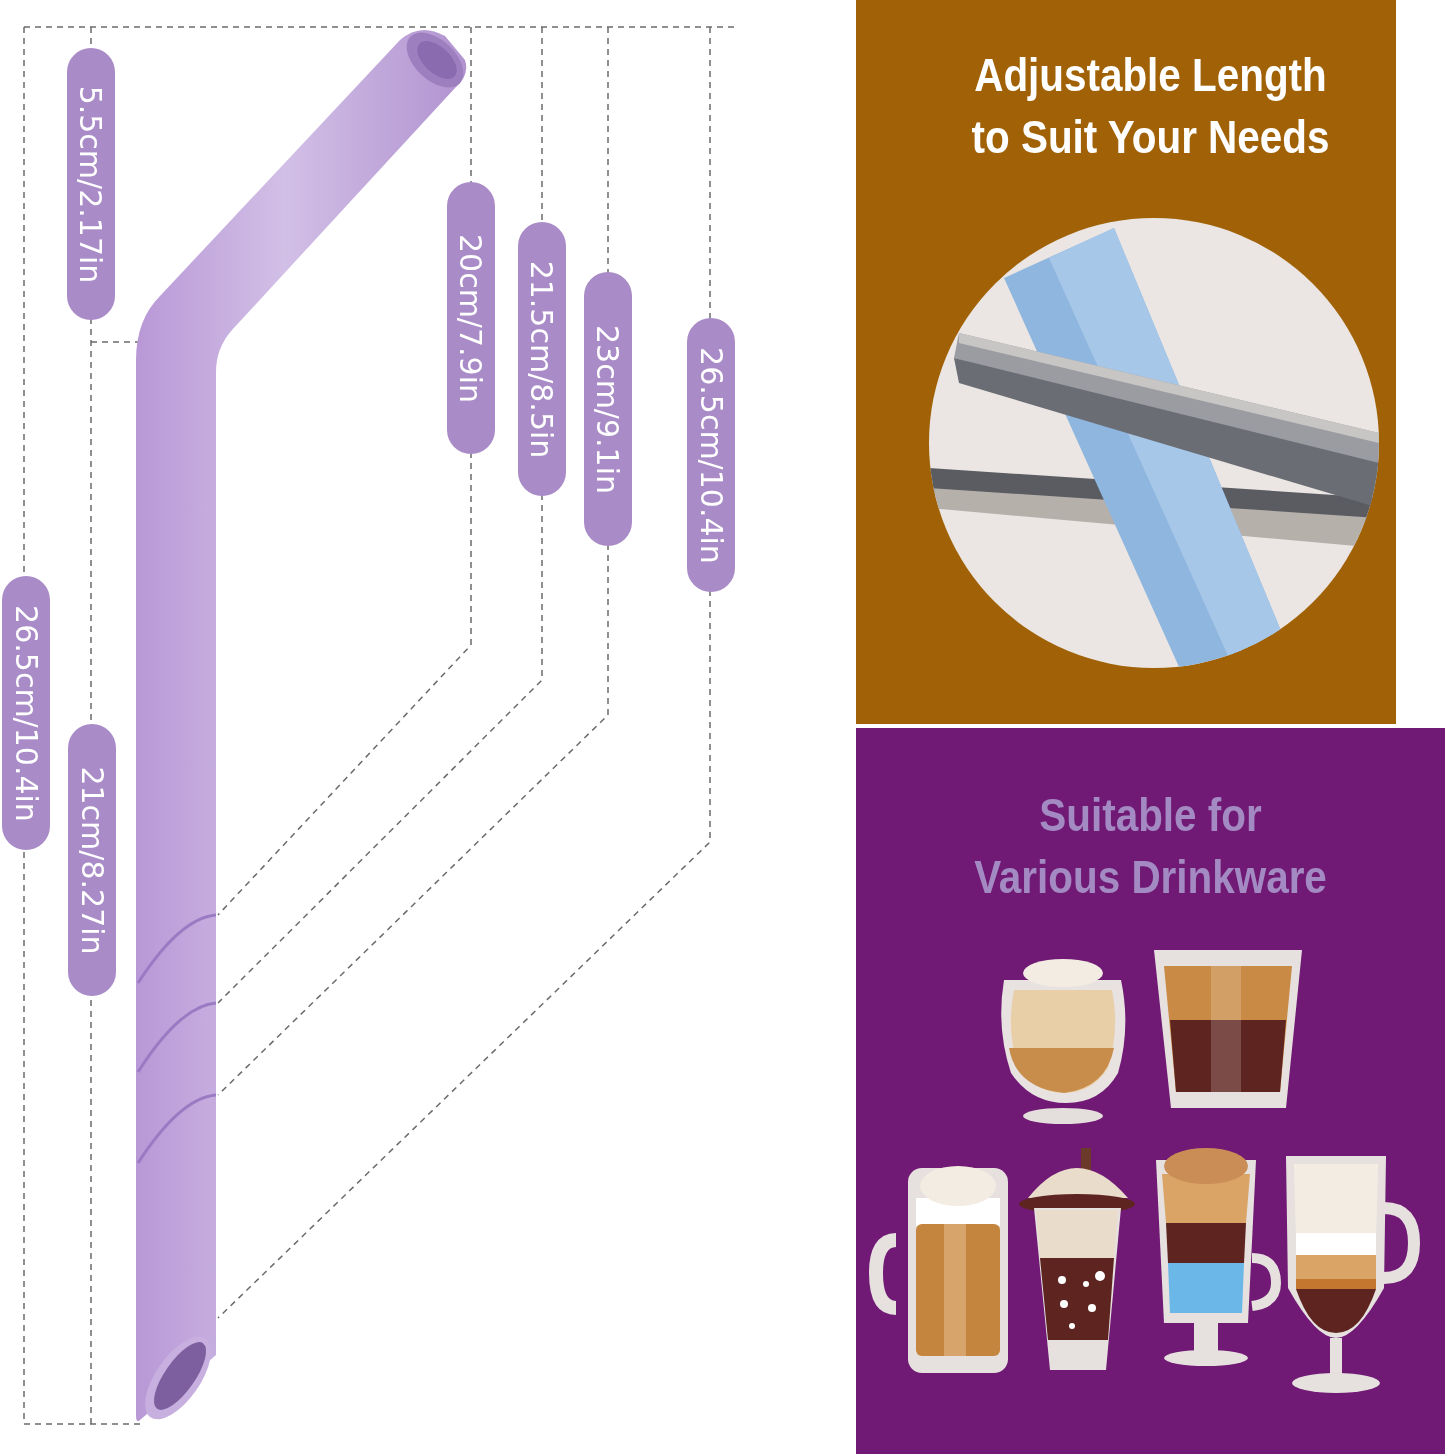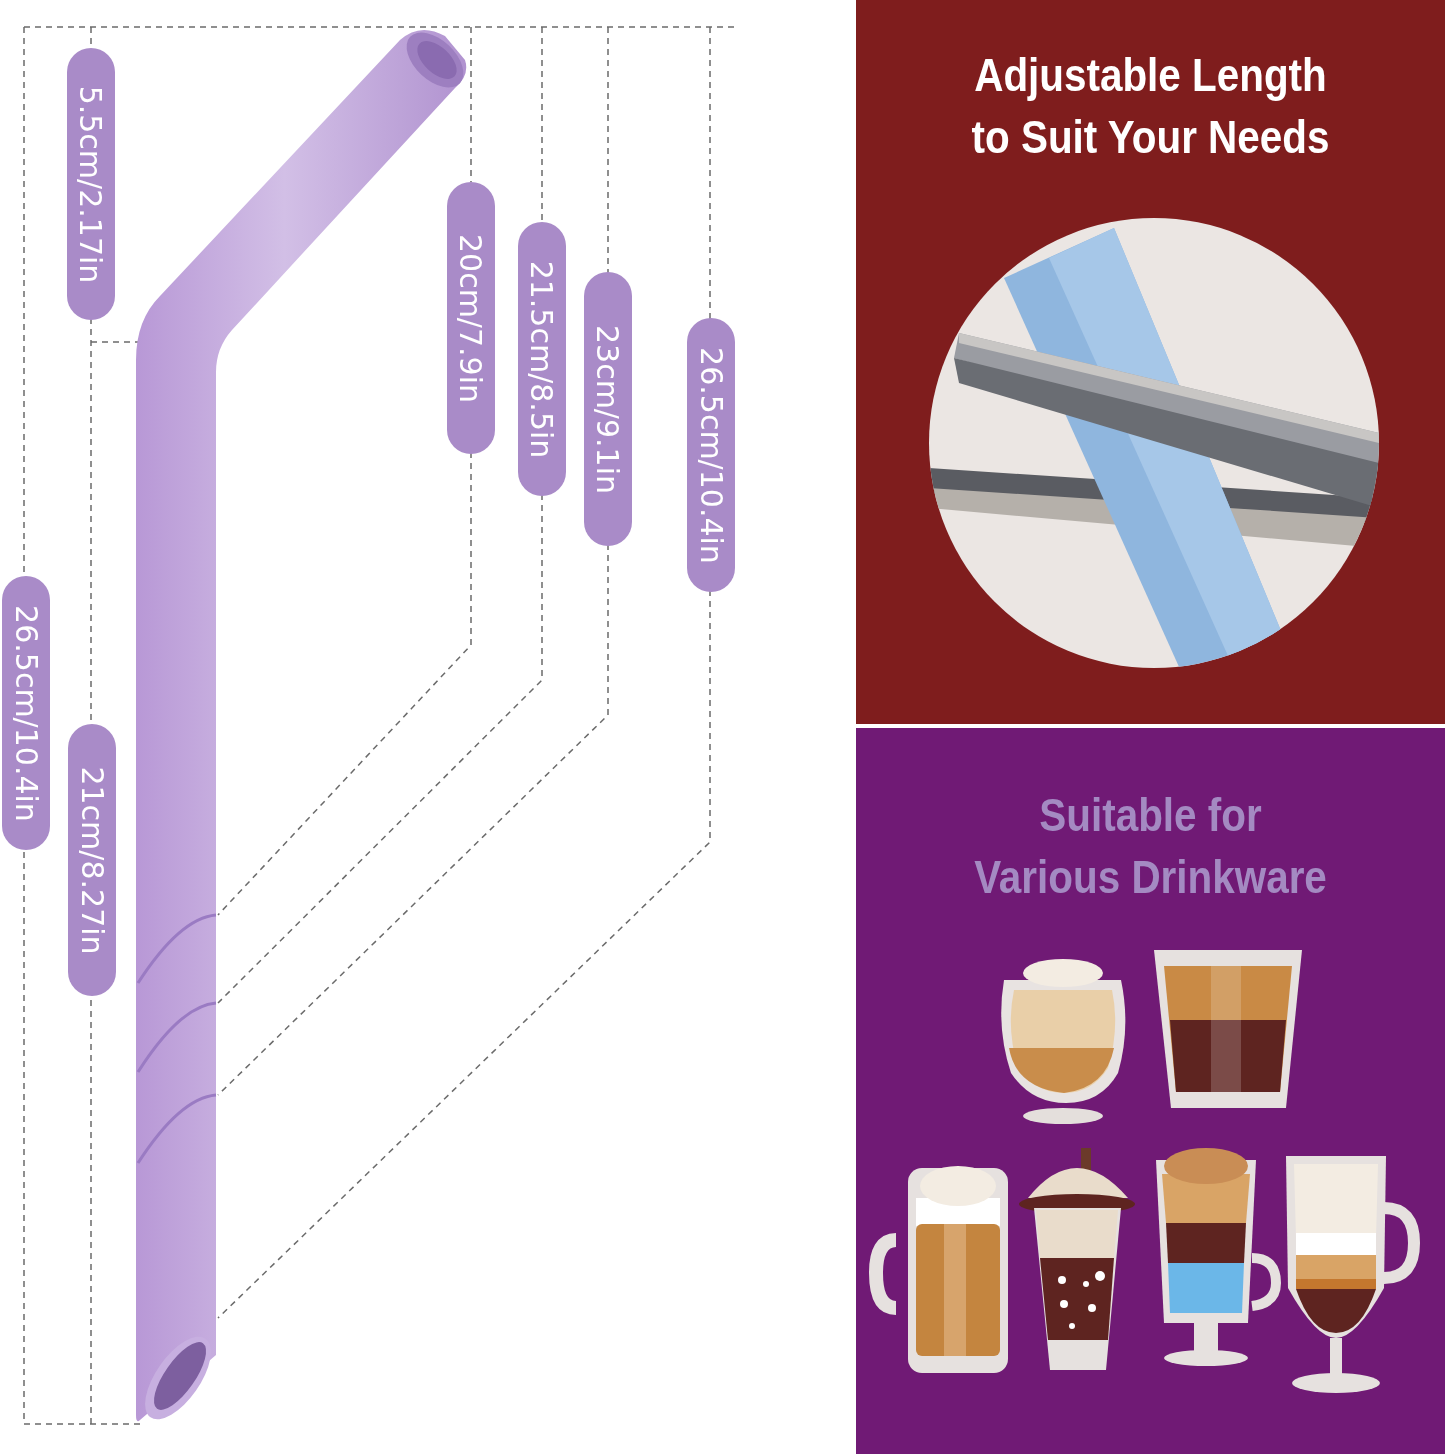--- a/index.html
+++ b/index.html
@@ -1,21 +1,21 @@
 <!DOCTYPE html>
 <html><head>
 <meta charset="utf-8">
 <style>
   html, body { margin:0; padding:0; }
   body { width:1445px; height:1454px; position:relative; background:#ffffff; overflow:hidden; font-family:"Liberation Sans", sans-serif; }
   .left { position:absolute; left:0; top:0; width:856px; height:1454px; background:#ffffff; }
   .left svg { position:absolute; left:0; top:0; }
   .pill { position:absolute; background:#a98bc8; border-radius:24px; display:flex; align-items:center; justify-content:center; }
   .pill span { color:#fff; font-family:"DejaVu Sans", sans-serif; font-size:30px; white-space:nowrap; transform:rotate(90deg); display:block; letter-spacing:0px; }
-  .panel-top { position:absolute; left:856px; top:0; width:589px; height:724px; background:#7f1d1d; }
+  .panel-top { position:absolute; left:856px; top:0; width:540px; height:724px; background:#a16207; }
   .panel-bottom { position:absolute; left:856px; top:728px; width:643px; height:726px; background:#701a75; }
   .heading { position:absolute; left:0; width:589px; text-align:center; font-family:"Liberation Sans", sans-serif; font-weight:bold; font-size:47px; line-height:62px; transform:scaleX(0.86); }
   .heading-top { top:44px; color:#ffffff; }
   .heading-bottom { top:56px; color:#a48ac2; }
   .circle { position:absolute; left:73px; top:218px; width:450px; height:450px; border-radius:50%; overflow:hidden; background:#ebe6e3; }
   .drinks { position:absolute; left:0; top:0; }
 </style>
 </head>
 <body>
 

